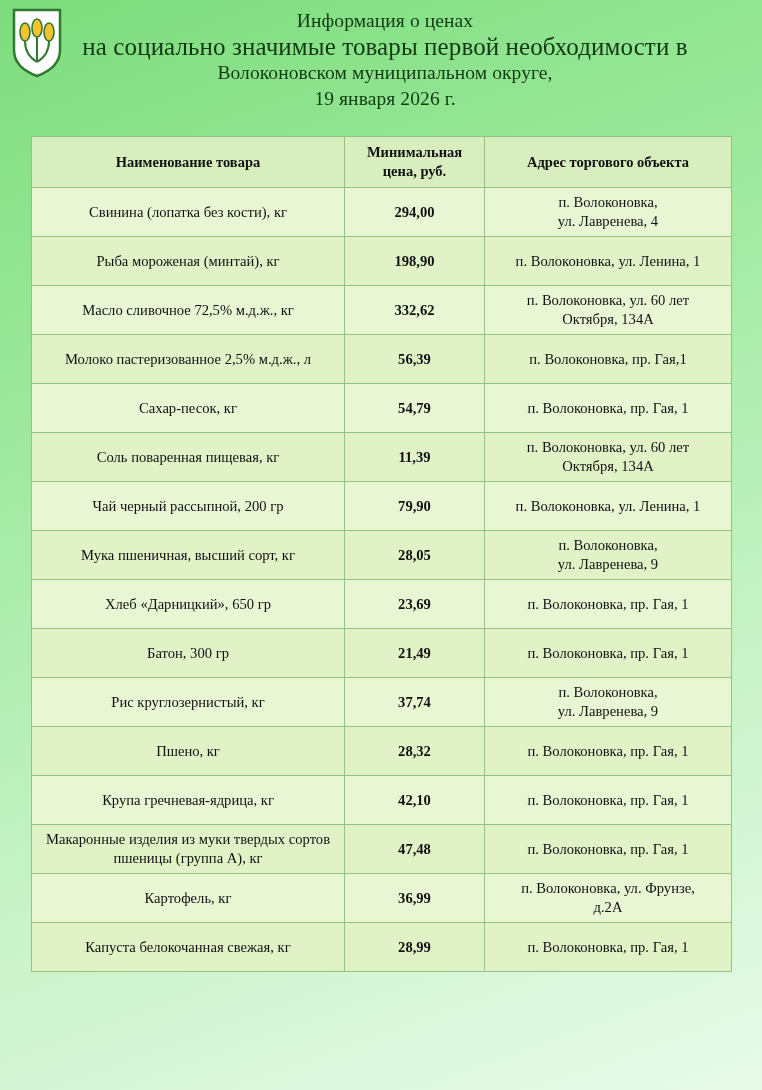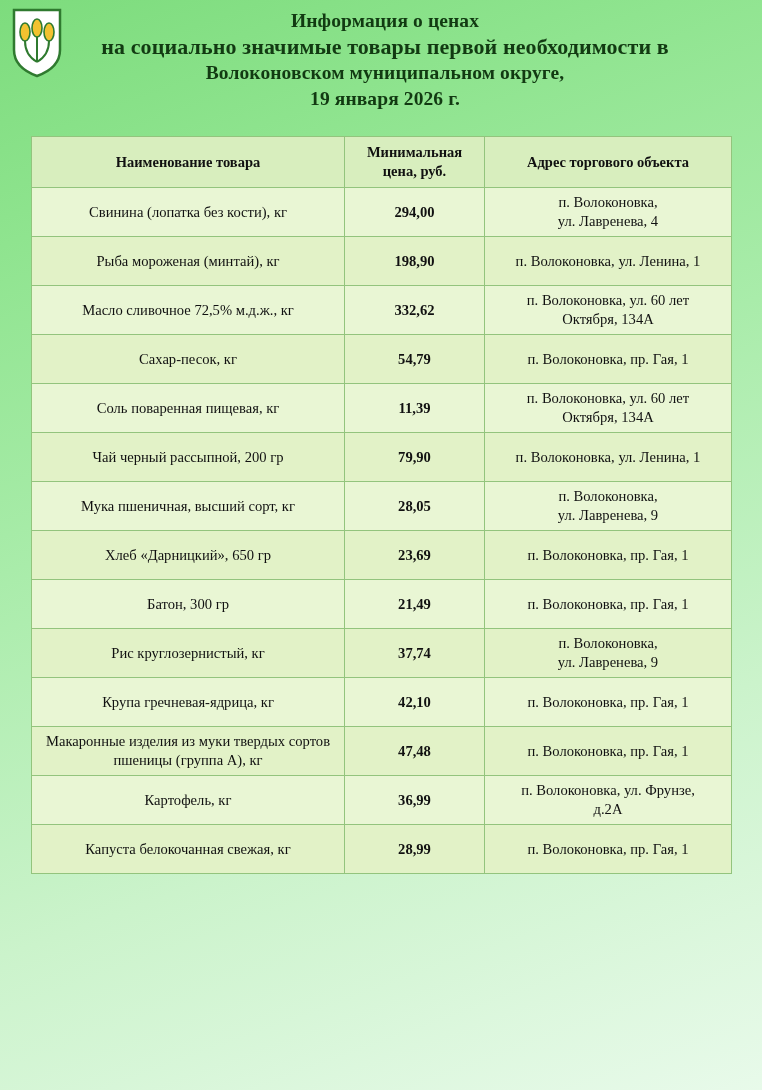--- a/index.html
+++ b/index.html
@@ -32,30 +32,30 @@
   }
 
   
   .title-block {
     position: absolute;
     left: 40px;
     top: 8px;
     width: 690px;
     text-align: center;
     color: #123a12;
-    font-weight: bold;
+    font-weight: normal;
     font-size: 19.5px;
     line-height: 26px;
     letter-spacing: 0.1px;
   }
   .title-block div {
     white-space: nowrap;
   }
   .title-line-2 {
-    font-size: 22px;
+    font-size: 25px;
   }
 
   
   .table-wrap {
     position: absolute;
     left: 31px;
     top: 136px;
     width: 700px;
   }
   table.price-table {
@@ -162,20 +162,27 @@
           </tr>
           <tr>
             <td class="name-cell">Масло сливочное 72,5% м.д.ж., кг</td>
             <td class="price-cell">332,62</td>
             <td class="addr-cell">
               <span class="addr-line">п. Волоконовка, ул. 60 лет</span>
               <span class="addr-line">Октября,  134А</span>
             </td>
           </tr>
           <tr>
+            <td class="name-cell">Молоко пастеризованное 2,5% м.д.ж., л</td>
+            <td class="price-cell">56,39</td>
+            <td class="addr-cell">
+              <span class="addr-line">п. Волоконовка, пр. Гая,1</span>
+            </td>
+          </tr>
+          <tr>
             <td class="name-cell">Сахар-песок, кг</td>
             <td class="price-cell">54,79</td>
             <td class="addr-cell">
               <span class="addr-line">п. Волоконовка, пр. Гая, 1</span>
             </td>
           </tr>
           <tr>
             <td class="name-cell">Соль поваренная пищевая, кг</td>
             <td class="price-cell">11,39</td>
             <td class="addr-cell">
@@ -211,20 +218,27 @@
             <td class="addr-cell">
               <span class="addr-line">п. Волоконовка, пр. Гая, 1</span>
             </td>
           </tr>
           <tr>
             <td class="name-cell">Рис круглозернистый, кг</td>
             <td class="price-cell">37,74</td>
             <td class="addr-cell">
               <span class="addr-line">п. Волоконовка,</span>
               <span class="addr-line">ул. Лавренева, 9</span>
+            </td>
+          </tr>
+          <tr>
+            <td class="name-cell">Пшено, кг</td>
+            <td class="price-cell">28,32</td>
+            <td class="addr-cell">
+              <span class="addr-line">п. Волоконовка, пр. Гая, 1</span>
             </td>
           </tr>
           <tr>
             <td class="name-cell">Крупа гречневая-ядрица, кг</td>
             <td class="price-cell">42,10</td>
             <td class="addr-cell">
               <span class="addr-line">п. Волоконовка, пр. Гая, 1</span>
             </td>
           </tr>
           <tr>

